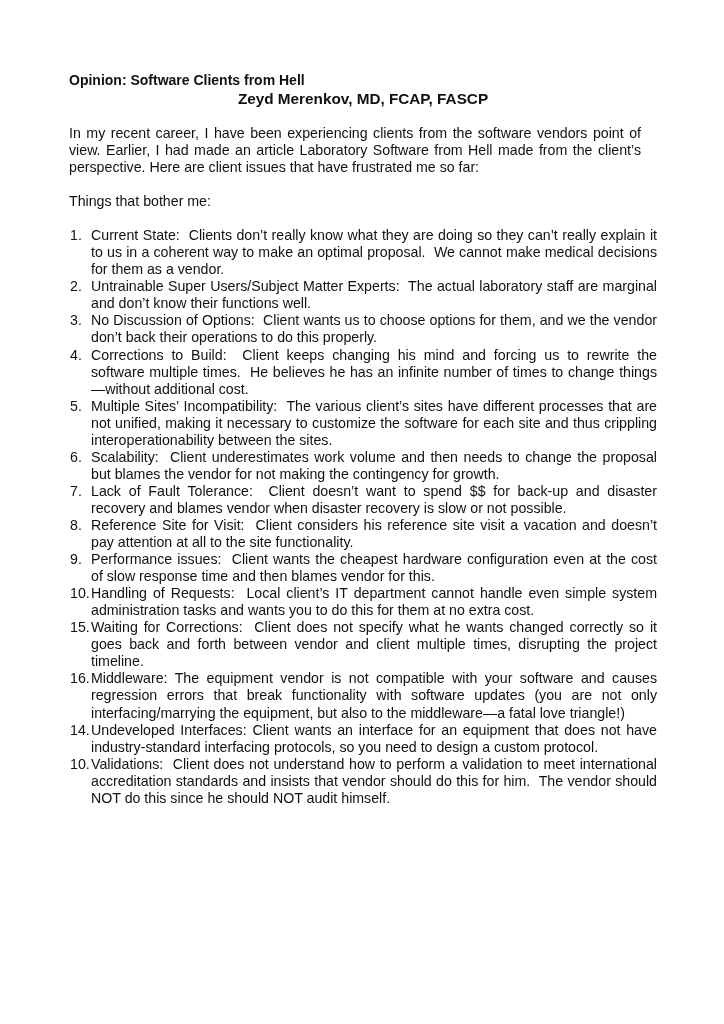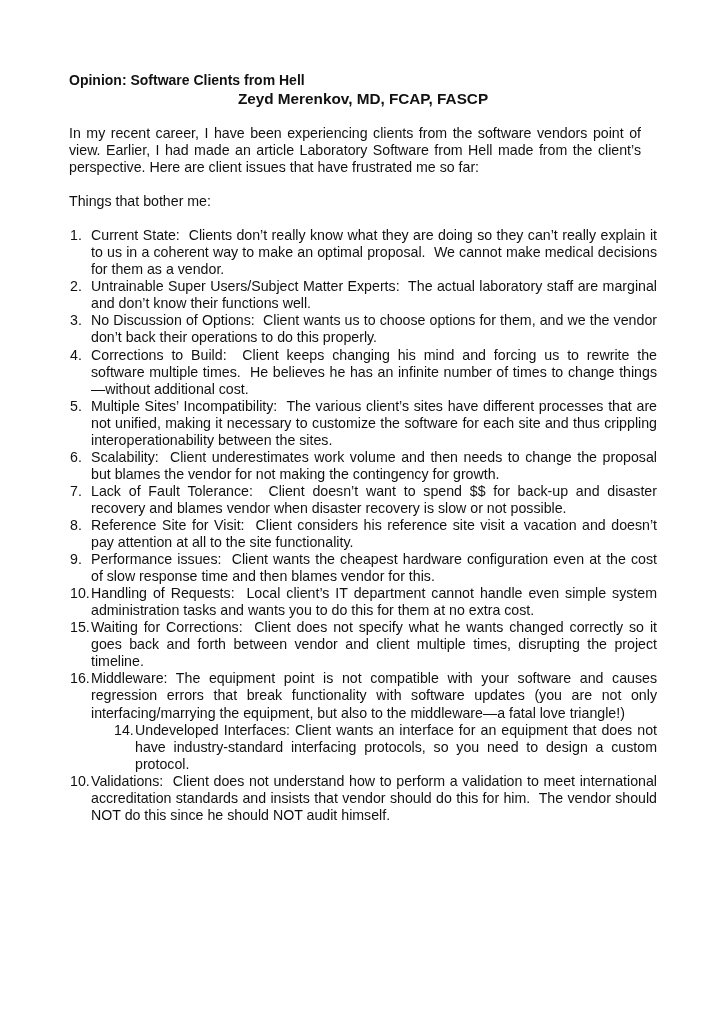--- a/index.html
+++ b/index.html
@@ -31,17 +31,17 @@
       <li style="white-space: pre-wrap;"><span class="num">2.</span><span class="label">Untrainable Super Users/Subject Matter Experts:</span><span>  The actual laboratory staff are marginal and don’t know their functions well.</span></li>
       <li style="white-space: pre-wrap;"><span class="num">3.</span><span class="label">No Discussion of Options:</span><span>  Client wants us to choose options for them, and we the vendor don’t back their operations to do this properly.</span></li>
       <li style="white-space: pre-wrap;"><span class="num">4.</span><span class="label">Corrections to Build:</span><span>  Client keeps changing his mind and forcing us to rewrite the software multiple times.  He believes he has an infinite number of times to change things—without additional cost.</span></li>
       <li style="white-space: pre-wrap;"><span class="num">5.</span><span class="label">Multiple Sites’ Incompatibility:</span><span>  The various client’s sites have different processes that are not unified, making it necessary to customize the software for each site and thus crippling interoperationability between the sites.</span></li>
       <li style="white-space: pre-wrap;"><span class="num">6.</span><span class="label">Scalability:</span><span>  Client underestimates work volume and then needs to change the proposal but blames the vendor for not making the contingency for growth.</span></li>
       <li style="white-space: pre-wrap;"><span class="num">7.</span><span class="label">Lack of Fault Tolerance:</span><span>  Client doesn’t want to spend $$ for back-up and disaster recovery and blames vendor when disaster recovery is slow or not possible.</span></li>
       <li style="white-space: pre-wrap;"><span class="num">8.</span><span class="label">Reference Site for Visit:</span><span>  Client considers his reference site visit a vacation and doesn’t pay attention at all to the site functionality.</span></li>
       <li style="white-space: pre-wrap;"><span class="num">9.</span><span class="label">Performance issues:</span><span>  Client wants the cheapest hardware configuration even at the cost of slow response time and then blames vendor for this.</span></li>
       <li style="white-space: pre-wrap;"><span class="num">10.</span><span class="label">Handling of Requests:</span><span>  Local client’s IT department cannot handle even simple system administration tasks and wants you to do this for them at no extra cost.</span></li>
       <li style="white-space: pre-wrap;"><span class="num">15.</span><span class="label">Waiting for Corrections:</span><span>  Client does not specify what he wants changed correctly so it goes back and forth between vendor and client multiple times, disrupting the project timeline.</span></li>
-      <li style="white-space: pre-wrap;"><span class="num">16.</span><span class="label">Middleware</span><span>: The equipment point is not compatible with your software and causes regression errors that break functionality with software updates (you are not only interfacing/marrying the equipment, but also to the middleware—a fatal love triangle!)</span></li>
-      <li style="white-space: pre-wrap; margin-left: 44px;"><span class="num">14.</span><span class="label">Undeveloped Interfaces:</span><span> Client wants an interface for an equipment that does not have industry-standard interfacing protocols, so you need to design a custom protocol.</span></li>
+      <li style="white-space: pre-wrap;"><span class="num">16.</span><span class="label">Middleware</span><span>: The equipment vendor is not compatible with your software and causes regression errors that break functionality with software updates (you are not only interfacing/marrying the equipment, but also to the middleware—a fatal love triangle!)</span></li>
+      <li style="white-space: pre-wrap;"><span class="num">14.</span><span class="label">Undeveloped Interfaces:</span><span> Client wants an interface for an equipment that does not have industry-standard interfacing protocols, so you need to design a custom protocol.</span></li>
       <li style="white-space: pre-wrap;"><span class="num">10.</span><span class="label">Validations:</span><span>  Client does not understand how to perform a validation to meet international accreditation standards and insists that vendor should do this for him.  The vendor should NOT do this since he should NOT audit himself.</span></li>
     </ol>
 </div>
 
 </body></html>

